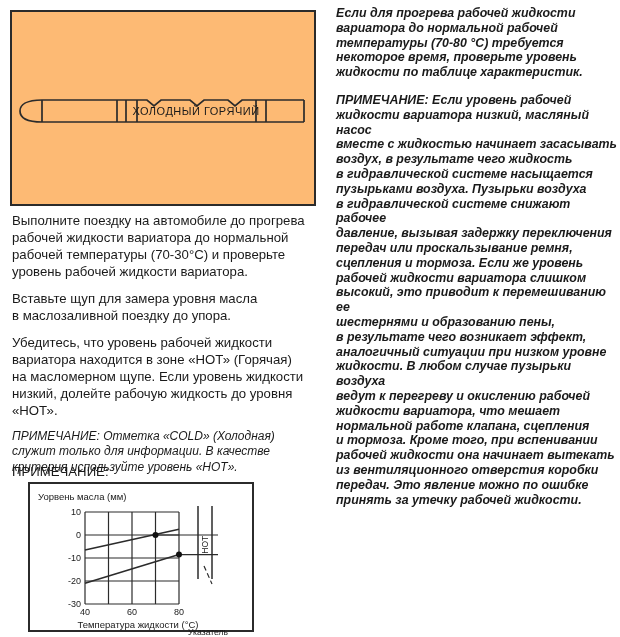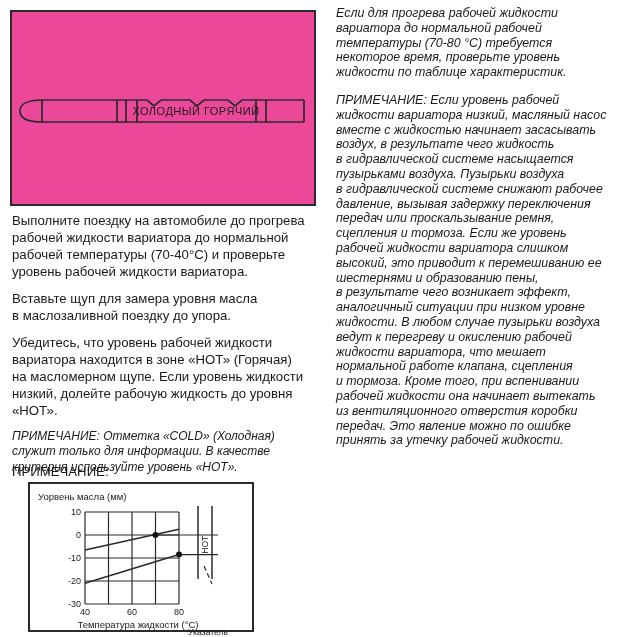--- a/index.html
+++ b/index.html
@@ -3,28 +3,28 @@
 <meta charset="utf-8">
 <style>
   html,body{margin:0;padding:0;background:#fff;}
   #page{
     position:relative;width:620px;height:637px;background:#ffffff;
     font-family:"Liberation Sans",sans-serif;color:#1a1a1a;overflow:hidden;
   }
   .pre{white-space:pre-line;}
   .fig-box{
     position:absolute;left:10px;top:10px;width:306px;height:196px;
-    border:2px solid #2b2b2b;box-sizing:border-box;background:#ec4899;
+    border:2px solid #2b2b2b;box-sizing:border-box;background:#fdba74;
   }
   #left-text{position:absolute;left:12px;top:212px;width:312px;font-size:13.2px;line-height:17px;}
   #left-text .para{margin:0 0 10px 0;}
   .note-italic{font-style:italic;font-size:12px;line-height:15.4px;}
   #note-label{position:absolute;left:12px;top:464px;font-size:13.2px;}
   #right-text{position:absolute;left:336px;top:6px;width:282px;font-style:italic;font-size:12.4px;line-height:14.8px;}
-  #right-text .para{margin:0 0 13px 0;}
+  #right-text .para{margin:0 0 13px 0;font-weight:bold;}
   .chart-box{
     position:absolute;left:28px;top:482px;width:226px;height:150px;
     border:2px solid #2b2b2b;box-sizing:border-box;background:#fff;
   }
   .chart-caption{
     position:absolute;left:158px;top:102px;width:64px;
     font-size:8.6px;line-height:9.6px;font-style:normal;white-space:pre-line;color:#1a1a1a;margin-top:42px;
   }
   svg text{font-family:"Liberation Sans",sans-serif;}
 </style>
@@ -77,21 +77,21 @@
 и тормоза. Кроме того, при вспенивании
 рабочей жидкости она начинает вытекать
 из вентиляционного отверстия коробки
 передач. Это явление можно по ошибке
 принять за утечку рабочей жидкости.</p>
   </div>
 
   <div id="left-text">
     <p class="para pre">Выполните поездку на автомобиле до прогрева
 рабочей жидкости вариатора до нормальной
-рабочей температуры (70-40°C) и проверьте
+рабочей температуры (70-30°C) и проверьте
 уровень рабочей жидкости вариатора.</p>
     <p class="para pre">Вставьте щуп для замера уровня масла
 в маслозаливной поездку до упора.</p>
     <p class="para pre">Убедитесь, что уровень рабочей жидкости
 вариатора находится в зоне «НОТ» (Горячая)
 на масломерном щупе. Если уровень жидкости
 низкий, долейте рабочую жидкость до уровня
 «НОТ».</p>
     <p class="para pre note-italic">ПРИМЕЧАНИЕ: Отметка «COLD» (Холодная)
 служит только для информации. В качестве

